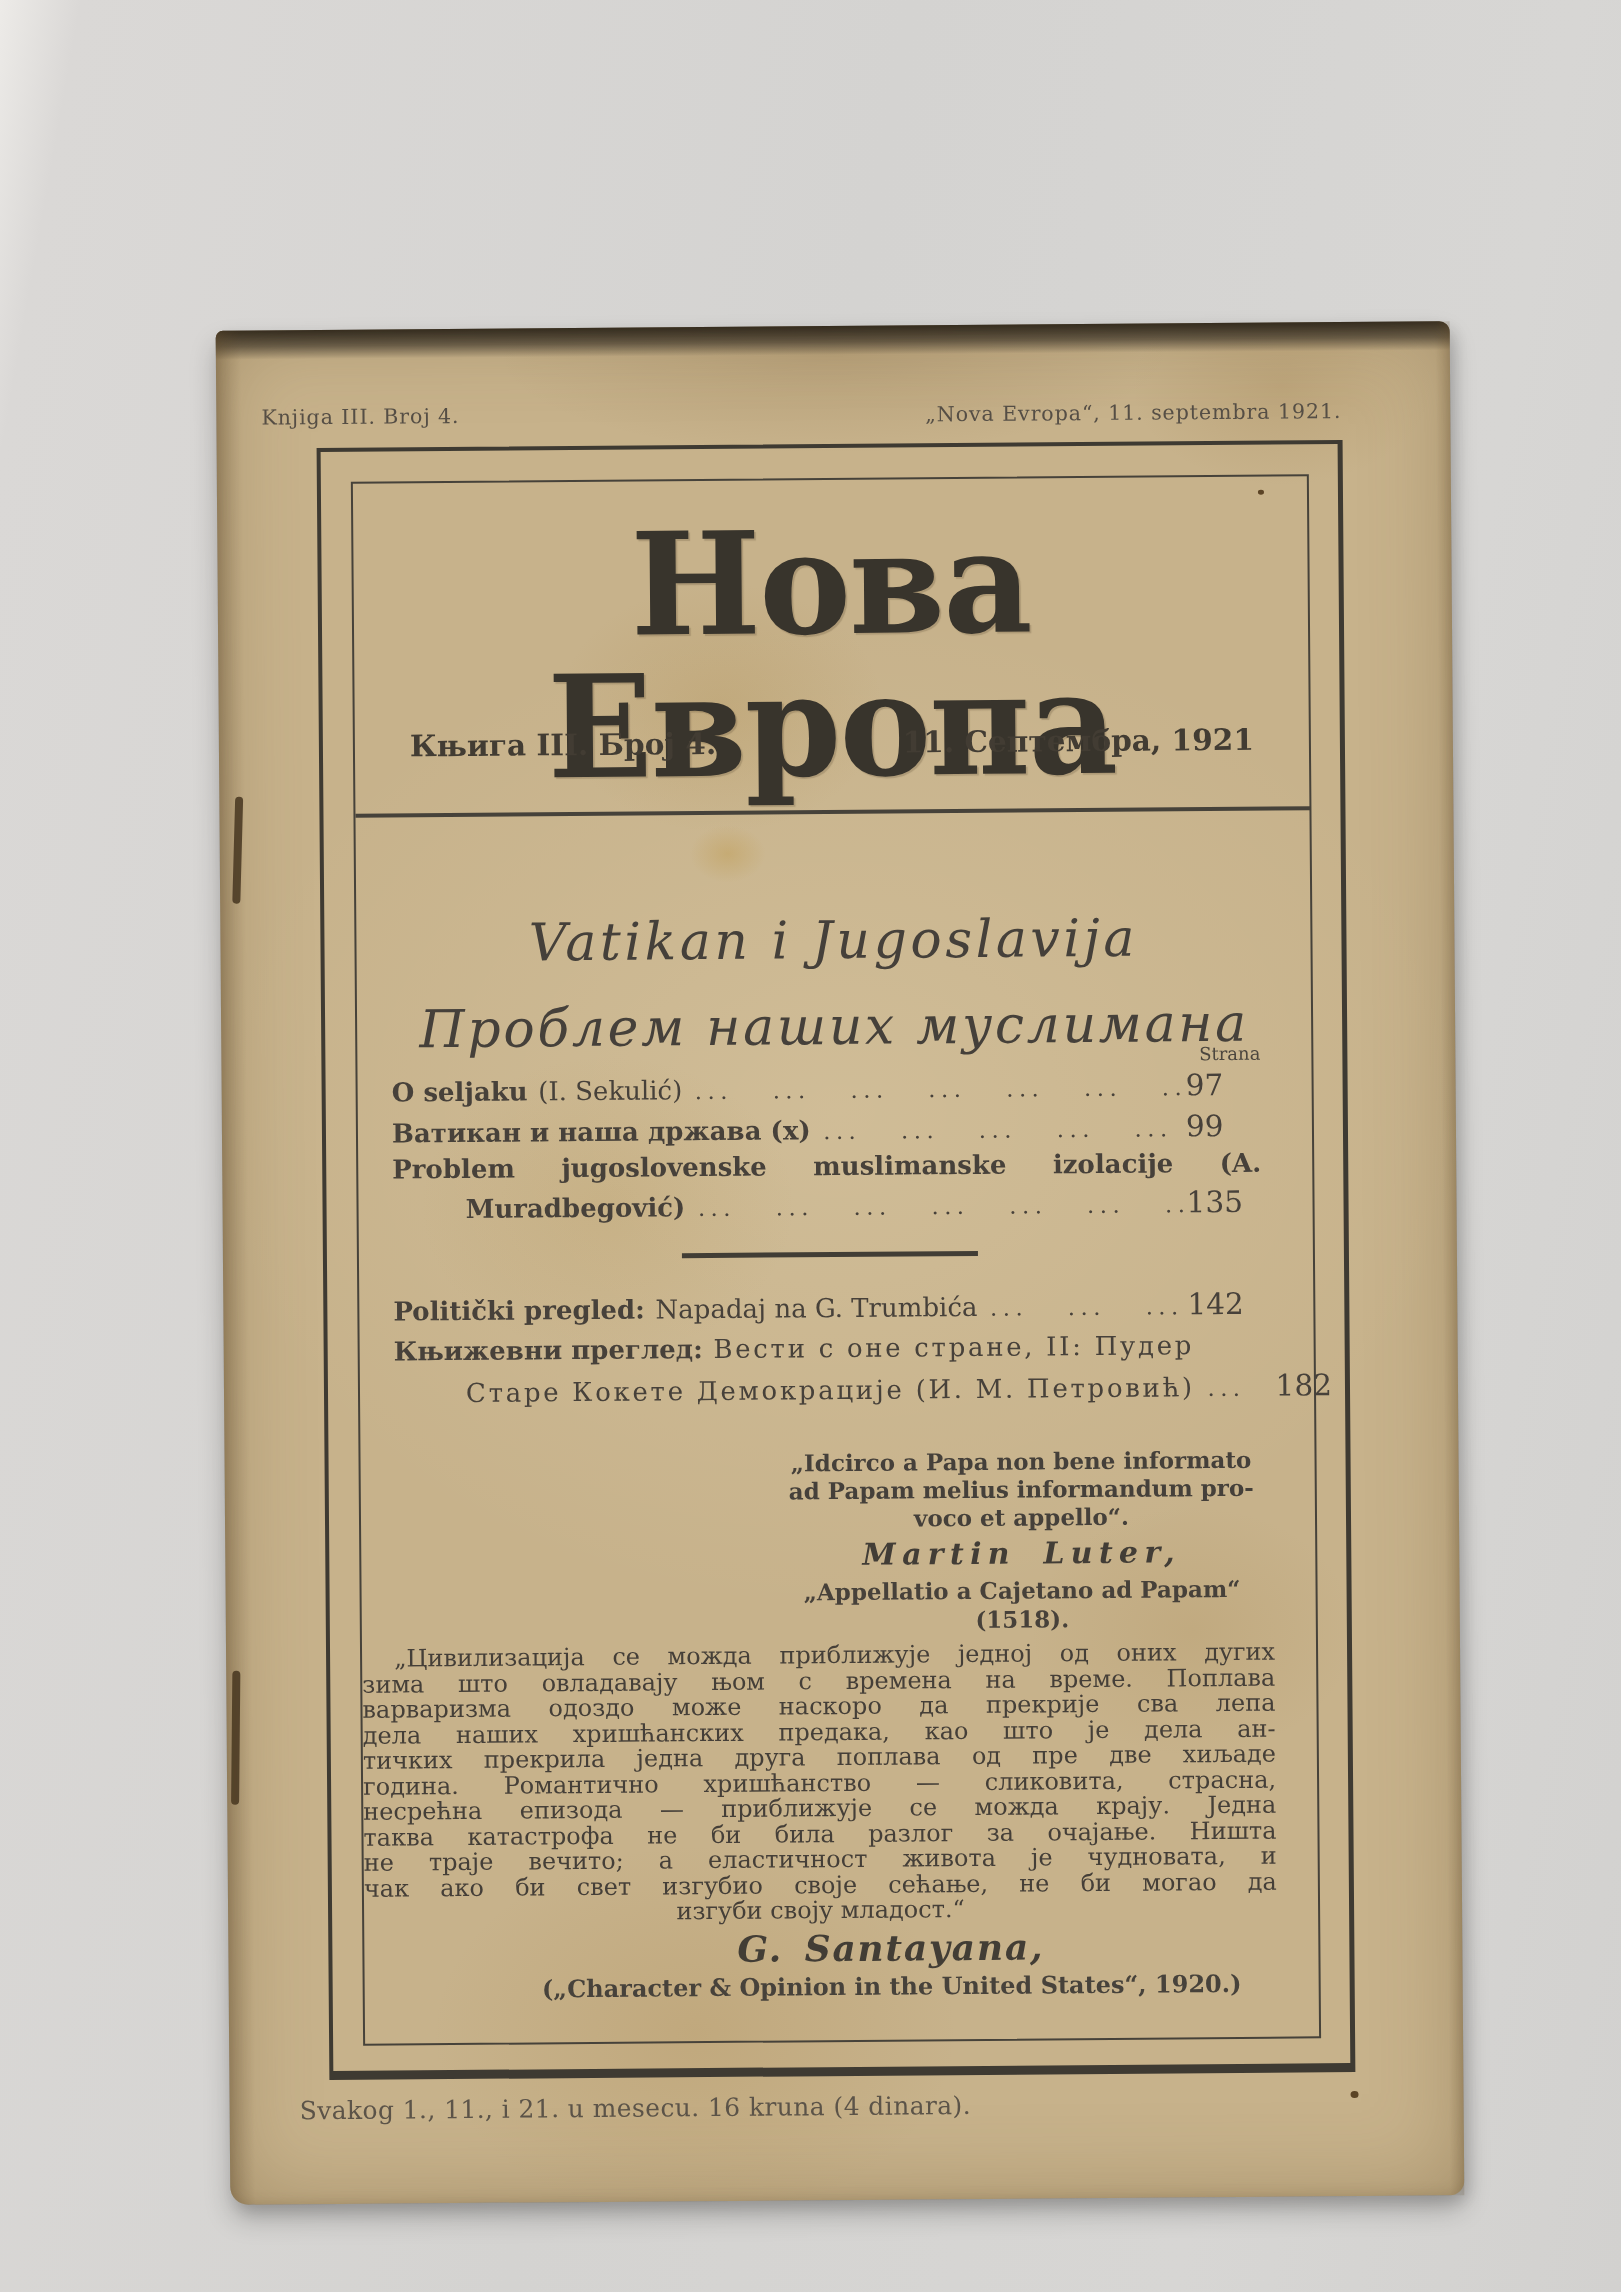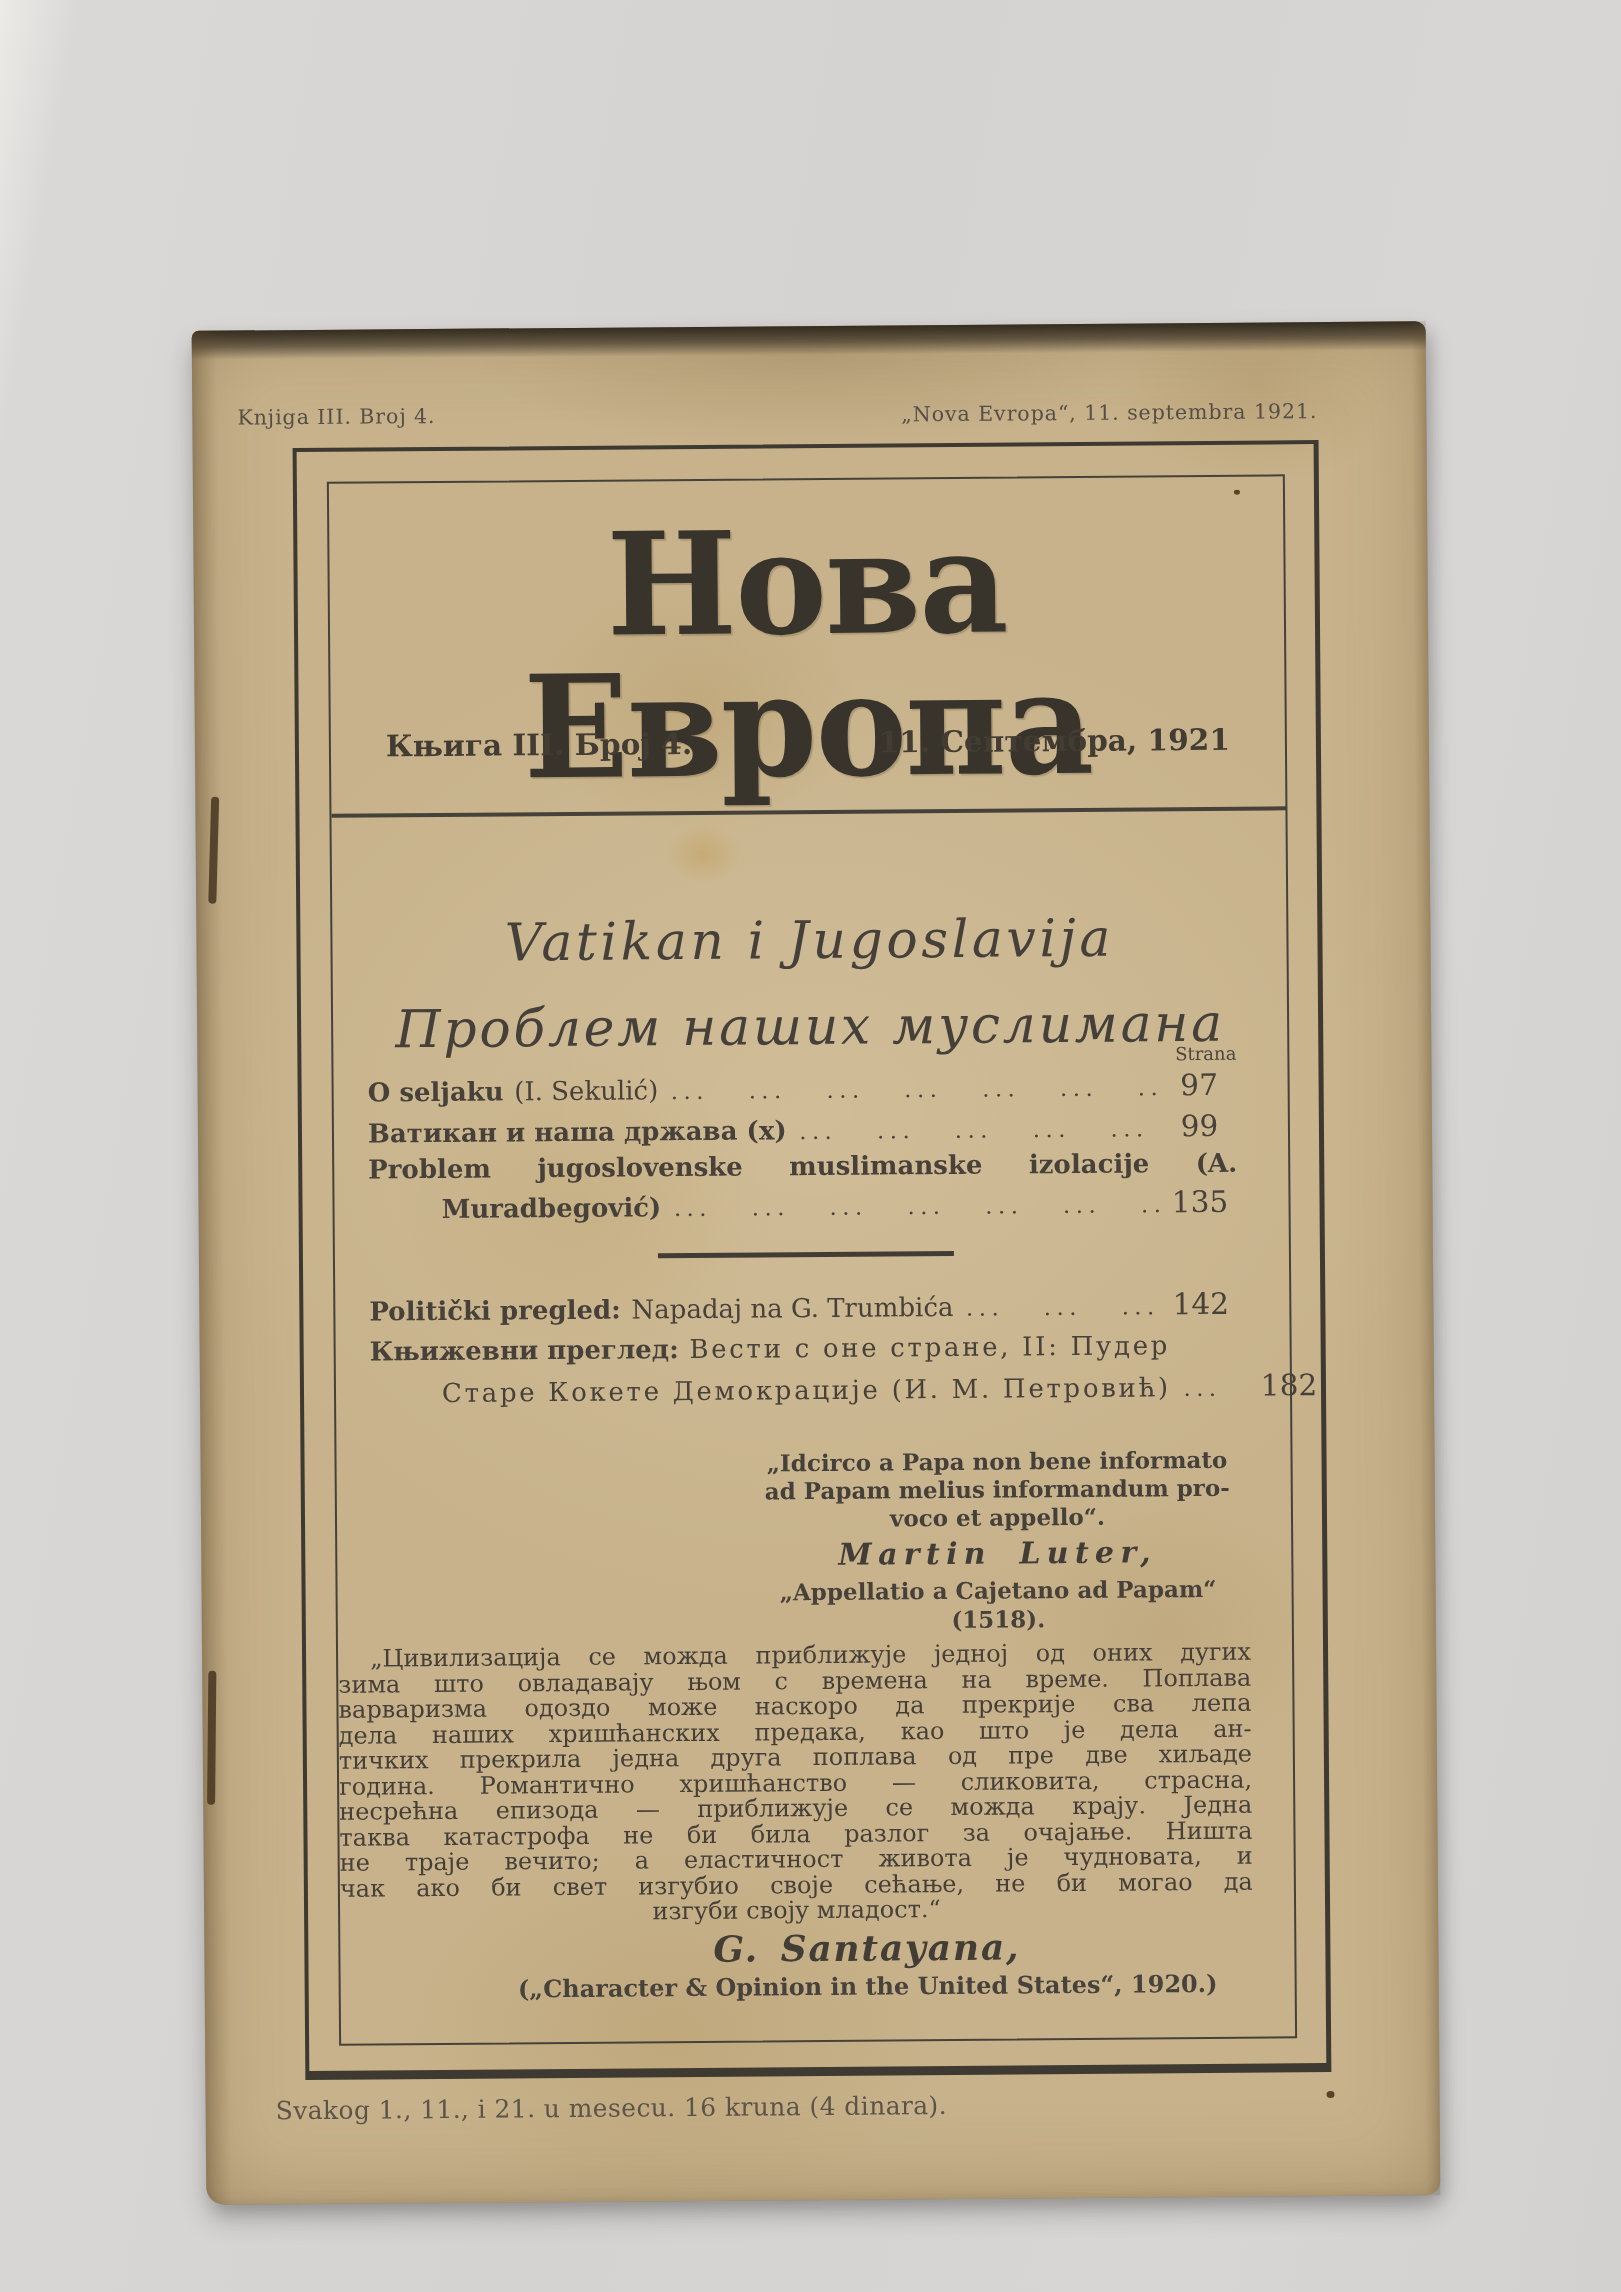--- a/index.html
+++ b/index.html
@@ -2,21 +2,21 @@
 <html style="font-size:14.3px"><head>
 <meta charset="utf-8">
 <style>
   html,body{margin:0;padding:0;}
   body{
     width:1621px;height:2293px;
     font-family:"DejaVu Serif","Liberation Serif",serif;
     background:linear-gradient(100deg,#edebe8 0%,#dad8d6 4%,#d4d3d1 45%,#d7d6d4 78%,#d2d1cf 100%);
     overflow:hidden;position:relative;
   }
-  .scan{position:absolute;inset:0;}
+  .scan{position:absolute;inset:0;margin-left:24px;}
   
   .cover{
     position:absolute;left:199px;top:326px;width:1234px;height:1874px;
     background:
       radial-gradient(ellipse 233px 179px at 502px 381px, rgba(164,128,60,.20), transparent 70%),
       radial-gradient(ellipse 269px 215px at 385px 878px, rgba(170,135,65,.15), transparent 70%),
       radial-gradient(ellipse 215px 143px at 1066px 63px, rgba(140,105,50,.18), transparent 70%),
       radial-gradient(ellipse 376px 269px at 466px 1706px, rgba(160,120,55,.17), transparent 70%),
       radial-gradient(ellipse 233px 179px at 967px 1308px, rgba(155,120,60,.14), transparent 70%),
       radial-gradient(ellipse 448px 134px at 618px 27px, rgba(110,80,40,.16), transparent 75%),
@@ -77,21 +77,21 @@
   .feat{left:100px;width:1026px;text-align:center;font-style:italic;color:#45403a;
     font-size:52px;letter-spacing:3.6px;}
   .feat.l1{top:584px;}
   .feat.l2{top:670px;letter-spacing:2.7px;}
   .strana{left:170px;width:869px;top:720px;text-align:right;font-size:18px;color:#4c463e;}
   .toc-row{left:170px;width:869px;display:flex;align-items:baseline;font-size:26px;white-space:nowrap;}
   .lead{font-weight:bold;}
   .rest{margin-left:10.7px;}
   .dots{flex:1 1 auto;overflow:hidden;letter-spacing:5.4px;word-spacing:27px;padding:0 12.5px;font-size:23px;}
   .dots.fixed{flex:0 0 auto;margin-left:auto;padding-right:30px;}
-  .pg{flex:0 0 75px;text-align:center;font-size:29.6px;}
+  .pg{flex:0 0 75px;text-align:left;font-size:29.6px;}
   .row-justify{left:170px;width:869px;font-size:26px;font-weight:bold;
     text-align:justify;text-align-last:justify;}
   .indent2{left:242px;width:797px;}
   .sp{letter-spacing:2.7px;}
   .spacer{flex:1 1 auto;}
   .luther{left:537px;width:519px;text-align:center;font-weight:bold;font-size:23px;line-height:28px;color:#45403a;}
   .luther-author{left:537px;width:519px;text-align:center;font-style:italic;font-weight:bold;
     font-size:30px;letter-spacing:6.3px;word-spacing:10.7px;color:#423d36;}
   .luther-work{left:537px;width:519px;text-align:center;font-weight:bold;font-size:23px;}
   .para{left:136px;width:913px;font-size:24px;line-height:25.5px;color:#453f38;}

